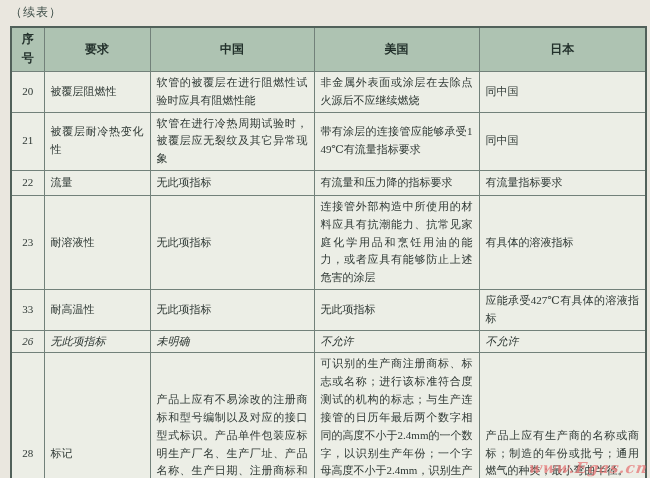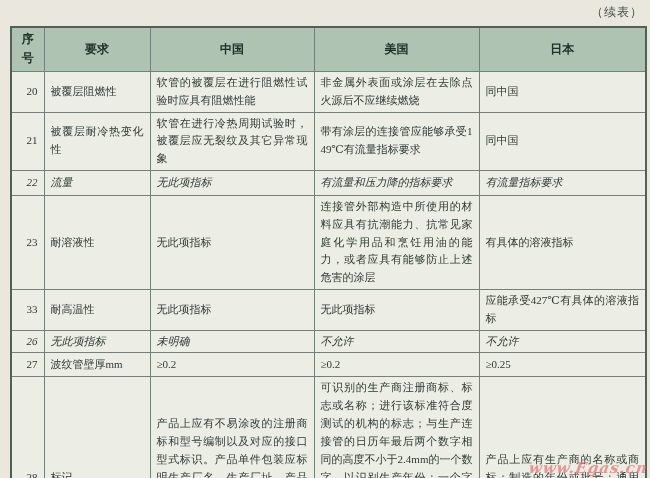--- a/index.html
+++ b/index.html
@@ -4,21 +4,21 @@
 <style>
   html,body{margin:0;padding:0;}
   body{
     width:650px;height:478px;position:relative;overflow:hidden;
     background:#eae7df;
     font-family:"Liberation Serif","DejaVu Serif",serif;
     color:#2e3834;
   }
   .page{position:absolute;left:10px;top:0;width:635px;}
   .continued{
-    text-align:right;font-size:12px;color:#3e4e48;
+    font-size:12px;color:#3e4e48;
     padding:4px 2px 6px 0;height:16px;letter-spacing:1px;
   }
   table.cmp{
     width:635px;border-collapse:collapse;table-layout:fixed;
     border:2px solid #51615a;
     background:#eceee6;
   }
   table.cmp col.c-no{width:33px;}
   table.cmp col.c-req{width:106px;}
   table.cmp col.c-cn{width:164px;}
@@ -28,24 +28,24 @@
     border:1px solid #72817a;
     font-size:11px;line-height:1.62;
     padding:2px 6px;vertical-align:middle;
     word-break:break-all;
   }
   table.cmp th{
     background:#aec3b2;
     font-weight:bold;text-align:center;
     height:22px;font-size:12px;color:#22302b;
   }
-  td.no{text-align:right;padding:2px 1px;}
+  td.no{text-align:center;padding:2px 1px;}
   td.txt{text-align:justify;text-align-last:left;}
   tr.h37{height:37px;}
-  tr.h25{height:25px;font-style:italic;}
+  tr.h25{height:25px;}
   tr.h56{height:56px;}
   tr.h22{height:22px;font-style:italic;}
   tr.h24{height:24px;}
   tr.h143{height:143px;}
   .watermark{
     position:absolute;right:2px;bottom:1px;
     font-size:15px;font-weight:bold;font-style:italic;
     color:rgba(230,118,118,0.75);
     font-family:"DejaVu Serif",serif;
     letter-spacing:1px;
@@ -111,27 +111,20 @@
         <td class="txt">无此项指标</td>
         <td class="txt">应能承受427℃有具体的溶液指标</td>
       </tr>
       <tr class="h22">
         <td class="no">26</td>
         <td class="txt">无此项指标</td>
         <td class="txt">未明确</td>
         <td class="txt">不允许</td>
         <td class="txt">不允许</td>
       </tr>
-      <tr class="h24">
-        <td class="no">27</td>
-        <td class="txt">波纹管壁厚mm</td>
-        <td class="txt">≥0.2</td>
-        <td class="txt">≥0.2</td>
-        <td class="txt">≥0.25</td>
-      </tr>
       <tr class="h143">
         <td class="no">28</td>
         <td class="txt">标记</td>
         <td class="txt">产品上应有不易涂改的注册商标和型号编制以及对应的接口型式标识。产品单件包装应标明生产厂名、生产厂址、产品名称、生产日期、注册商标和标记并附有合格证和安装使用说明书。</td>
         <td class="txt">可识别的生产商注册商标、标志或名称；进行该标准符合度测试的机构的标志；与生产连接管的日历年最后两个数字相同的高度不小于2.4mm的一个数字，以识别生产年份；一个字母高度不小于2.4mm，识别生产月份或批号；如果连接管认证标准未在操作说明中说明，应包括一个说明如下标准的识别标志：“ANSI Z21.24·CSA6.10”</td>
         <td class="txt">产品上应有生产商的名称或商标；制造的年份或批号；通用燃气的种类；最小弯曲半径。</td>
       </tr>
     </tbody>
   </table>
 </div>

